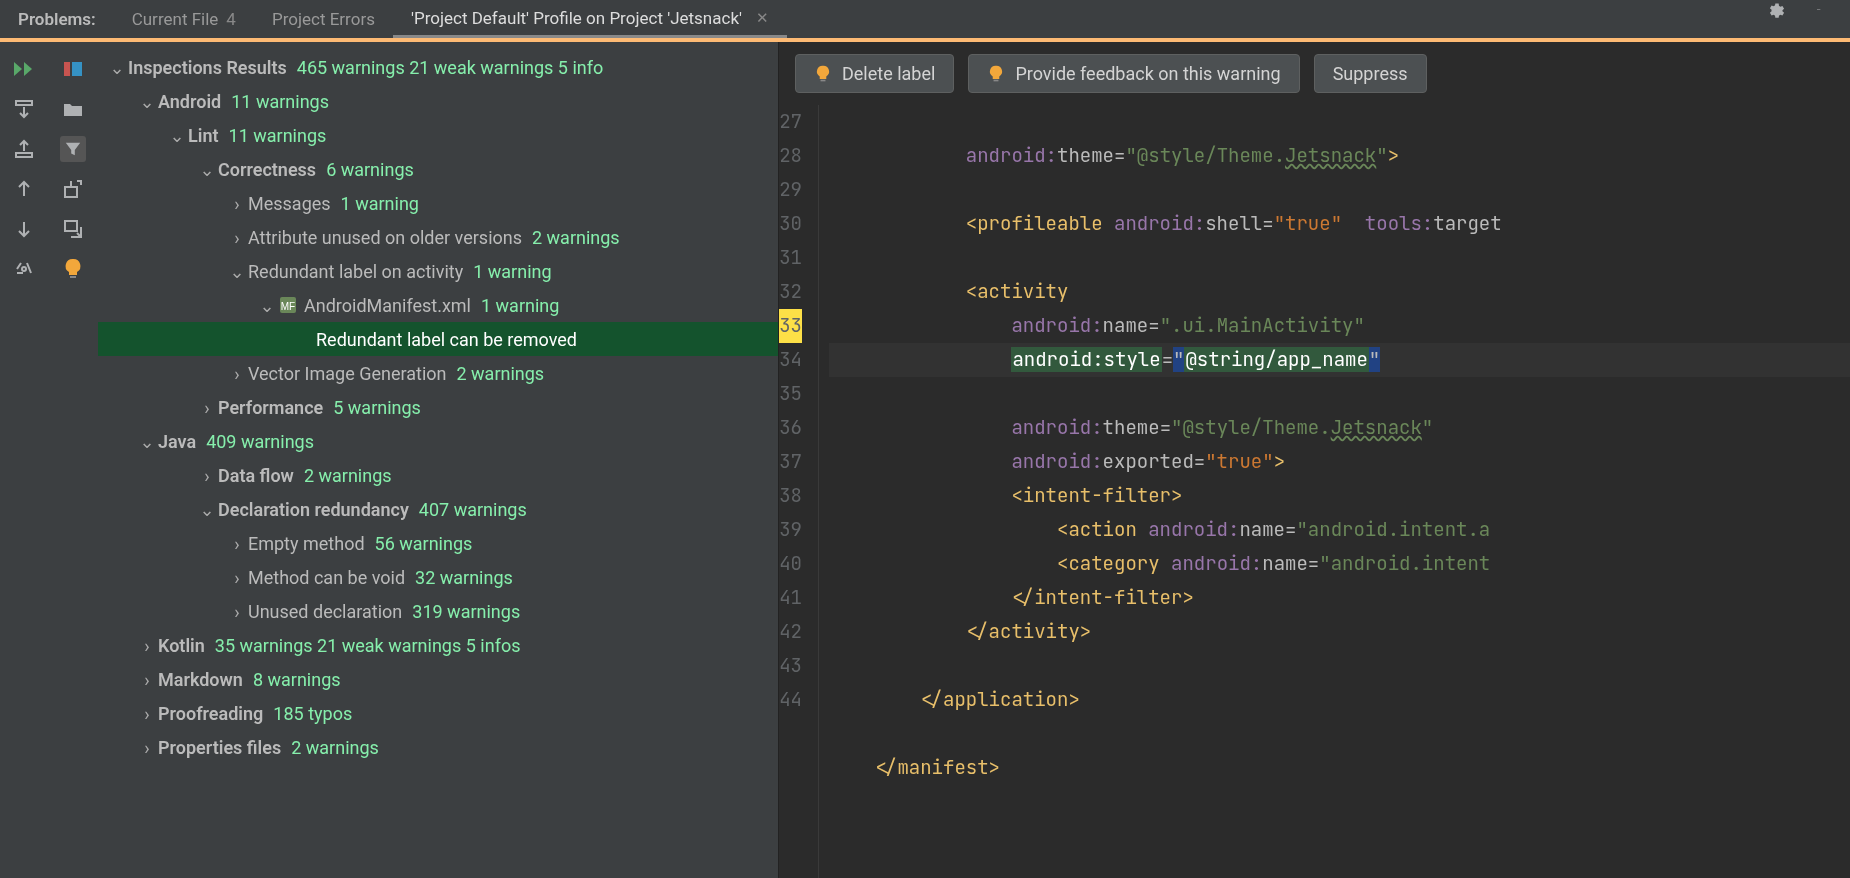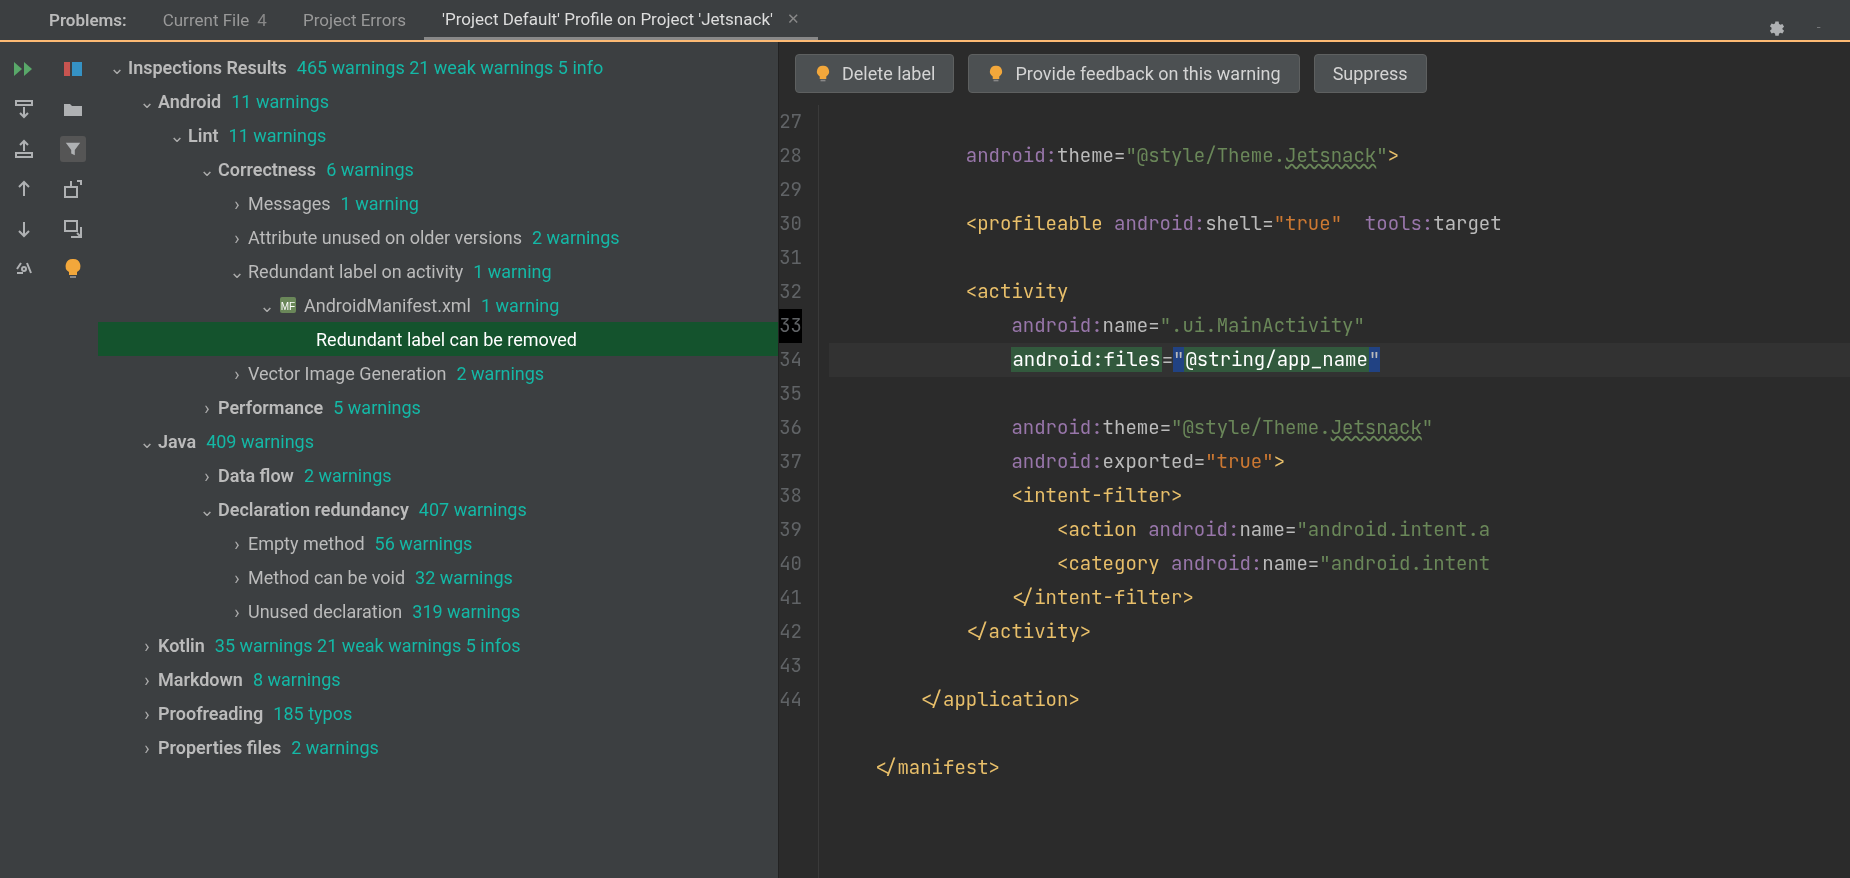--- a/index.html
+++ b/index.html
@@ -1,44 +1,44 @@
 <!DOCTYPE html>
 <html><head>
 <meta charset="utf-8">
 <style>
 * { margin:0; padding:0; box-sizing:border-box; }
 body { background:#3c3f41; color:#bbbbbb; font-family:-apple-system,BlinkMacSystemFont,"Segoe UI",Roboto,sans-serif; font-size:17px; width:1850px; height:878px; overflow:hidden; }
-.top-tabs { display:flex; align-items:flex-end; height:42px; border-bottom:2px solid #fdba74; position:relative;padding-left:31px; }
+.top-tabs { display:flex; align-items:flex-start; height:42px; border-bottom:4px solid #fdba74; position:relative; }
 .tab { padding:0 18px; height:100%; display:flex; align-items:center; color:#999; cursor:pointer; gap:8px; }
 .tab.label-tab { color:#bbb; font-weight:600; }
 .tab.sel { color:#ddd; border-bottom:3px solid #888; }
 .tab .count { color:#888; font-weight:400; }
 .close-x { color:#888; font-size:15px; margin-left:6px; }
 .top-right { position:absolute; right:20px; display:flex; gap:22px; }
 .gear,.minim { width:22px; height:22px; display:flex; align-items:center; justify-content:center; }
 .main { display:flex; height:calc(878px - 42px); }
 .toolbar-col { width:48px; display:flex; flex-direction:column; align-items:center; gap:14px; padding-top:14px; }
 .toolbar-col2 { width:50px; display:flex; flex-direction:column; align-items:center; gap:14px; padding-top:14px; }
 .tool-ic { width:26px; height:26px; display:flex; align-items:center; justify-content:center; color:#afb1b3; cursor:pointer; }
 .tool-ic.active { background:#555; border-radius:3px; padding:4px; }
 .tree-panel { flex:0 0 680px; overflow:auto; padding-top:8px; font-size:18px; }
 .tree-row { display:flex; align-items:center; height:34px; cursor:pointer; }
 .tree-row.selected { background:#14532d; color:#fff; }
 .tw { width:22px; display:flex; justify-content:center; color:#aaa; }
 .tree-label { color:#bbb; font-weight:600;text-align:right; }
 .tree-label.dim { font-weight:400; }
-.tree-count { color:#14b8a6; margin-left:10px; font-weight:400; }
+.tree-count { color:#86efac; margin-left:10px; font-weight:400; }
 .file-icon { width:20px; height:20px; margin-right:6px; }
 .code-panel { flex:1; background:#2b2b2b; display:flex; flex-direction:column; border-left:1px solid #222; }
 .quickfix-bar { display:flex; gap:14px; padding:12px 16px; }
 .qf-btn { background:#4c5052; border:1px solid #5e6060; color:#d4d4d4; border-radius:4px; padding:8px 18px; display:flex; align-items:center; gap:10px; cursor:pointer; font-size:18px; }
 .bulb { width:18px; height:18px; }
 .editor { flex:1; display:flex; font-family:"JetBrains Mono","Consolas","Menlo",monospace; font-size:19px; line-height:34px; overflow:hidden; }
 .gutter { width:40px; text-align:right; padding-right:16px; color:#606366; border-right:1px solid #3a3a3a; }
-.gutter .hl { background:#000000; }
+.gutter .hl { background:#fde047; }
 .code-lines { flex:1; padding-left:10px; white-space:pre; }
 .code-lines .hl-line { background:#323232; display:block; }
 .c-tag { color:#e8bf6a; }
 .c-attr { color:#9876aa; }
 .c-str { color:#6a8759; }
 .c-strlit { color:#cc7832; }
 .c-punc { color:#bbb; }
 .wavy { text-decoration:underline wavy #6a8759; }
 .sel-hl { background:#214283; }
 .match-hl { background:#32593d; color:#fff; padding:0 1px; }
@@ -300,21 +300,21 @@
           <div>43</div>
           <div>44</div>
       </div>
       <div class="code-lines">
 <span>            <span class="c-attr">android:</span><span class="c-punc">theme</span><span class="c-punc">=</span><span class="c-str">"</span><span class="c-str">@style/Theme.</span><span class="c-str wavy">Jetsnack</span><span class="c-str">"</span><span class="c-tag">&gt;</span></span>
 <span> </span>
 <span>            <span class="c-tag">&lt;profileable </span><span class="c-attr">android:</span><span class="c-punc">shell</span><span class="c-punc">=</span><span class="c-strlit">"true"</span>  <span class="c-attr">tools:</span><span class="c-punc">target</span></span>
 <span> </span>
 <span>            <span class="c-tag">&lt;activity</span></span>
 <span>                <span class="c-attr">android:</span><span class="c-punc">name</span><span class="c-punc">=</span><span class="c-str">".ui.MainActivity"</span></span>
-<span class="hl-line">                <span class="match-hl"><span>android:</span><span>files</span></span><span class="c-punc">=</span><span class="sel-hl">"</span><span class="match-hl">@string/app_name</span><span class="sel-hl">"</span></span>
+<span class="hl-line">                <span class="match-hl"><span>android:</span><span>style</span></span><span class="c-punc">=</span><span class="sel-hl">"</span><span class="match-hl">@string/app_name</span><span class="sel-hl">"</span></span>
 <span>                <span class="c-attr">android:</span><span class="c-punc">theme</span><span class="c-punc">=</span><span class="c-str">"</span><span class="c-str">@style/Theme.</span><span class="c-str wavy">Jetsnack</span><span class="c-str">"</span></span>
 <span>                <span class="c-attr">android:</span><span class="c-punc">exported</span><span class="c-punc">=</span><span class="c-strlit">"true"</span><span class="c-tag">&gt;</span></span>
 <span>                <span class="c-tag">&lt;intent-filter&gt;</span></span>
 <span>                    <span class="c-tag">&lt;action </span><span class="c-attr">android:</span><span class="c-punc">name</span><span class="c-punc">=</span><span class="c-str">"android.intent.a</span></span>
 <span>                    <span class="c-tag">&lt;category </span><span class="c-attr">android:</span><span class="c-punc">name</span><span class="c-punc">=</span><span class="c-str">"android.intent</span></span>
 <span>                <span class="c-tag">&lt;/intent-filter&gt;</span></span>
 <span>            <span class="c-tag">&lt;/activity&gt;</span></span>
 <span> </span>
 <span>        <span class="c-tag">&lt;/application&gt;</span></span>
 <span> </span>

